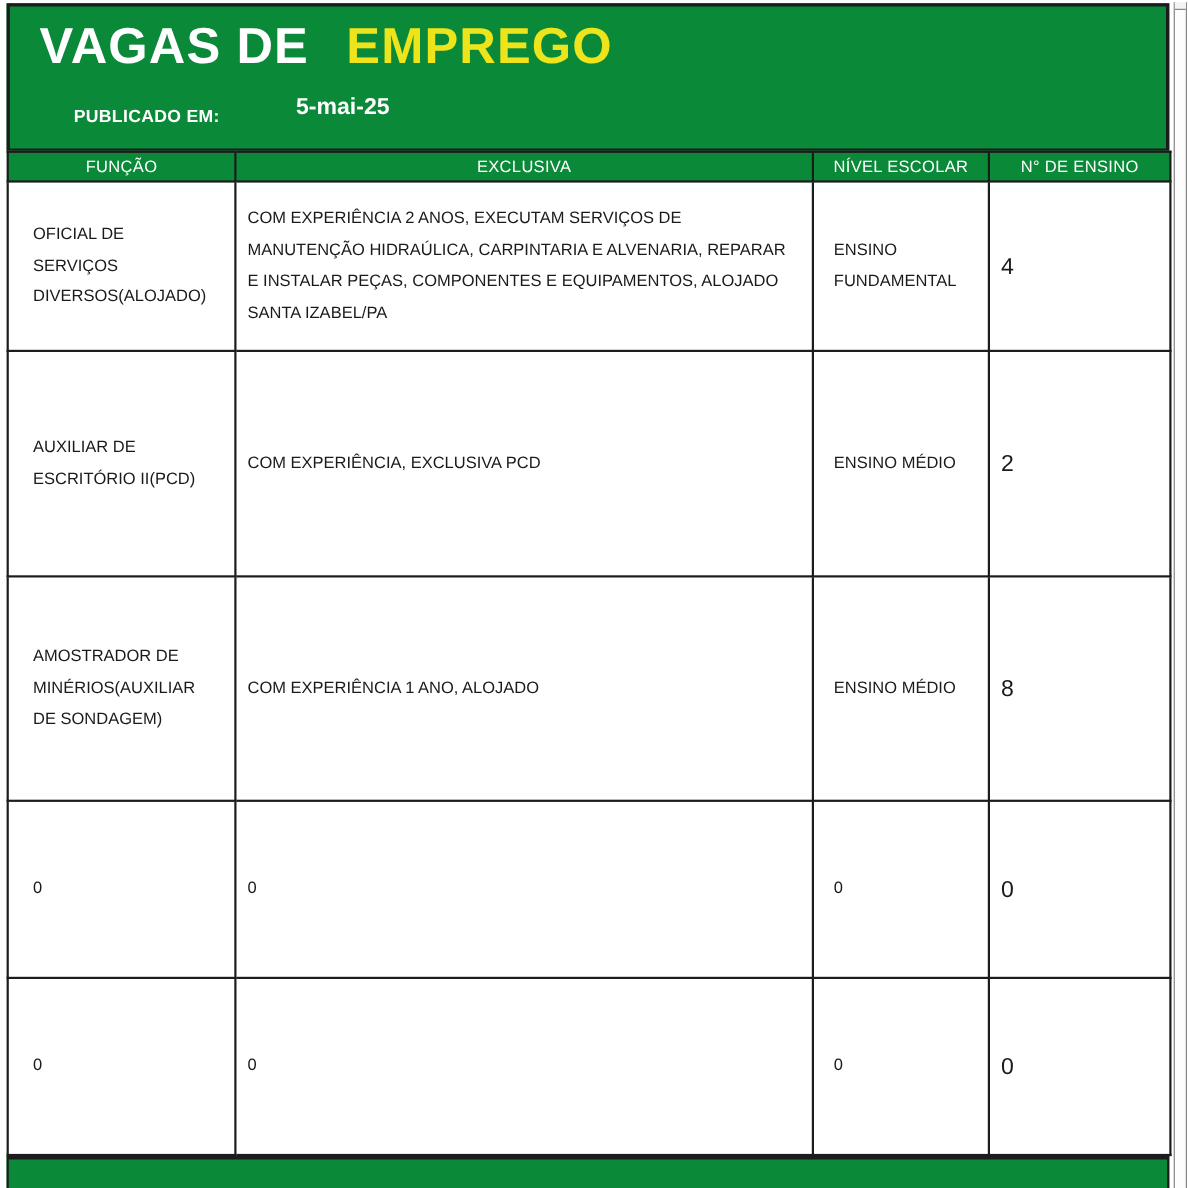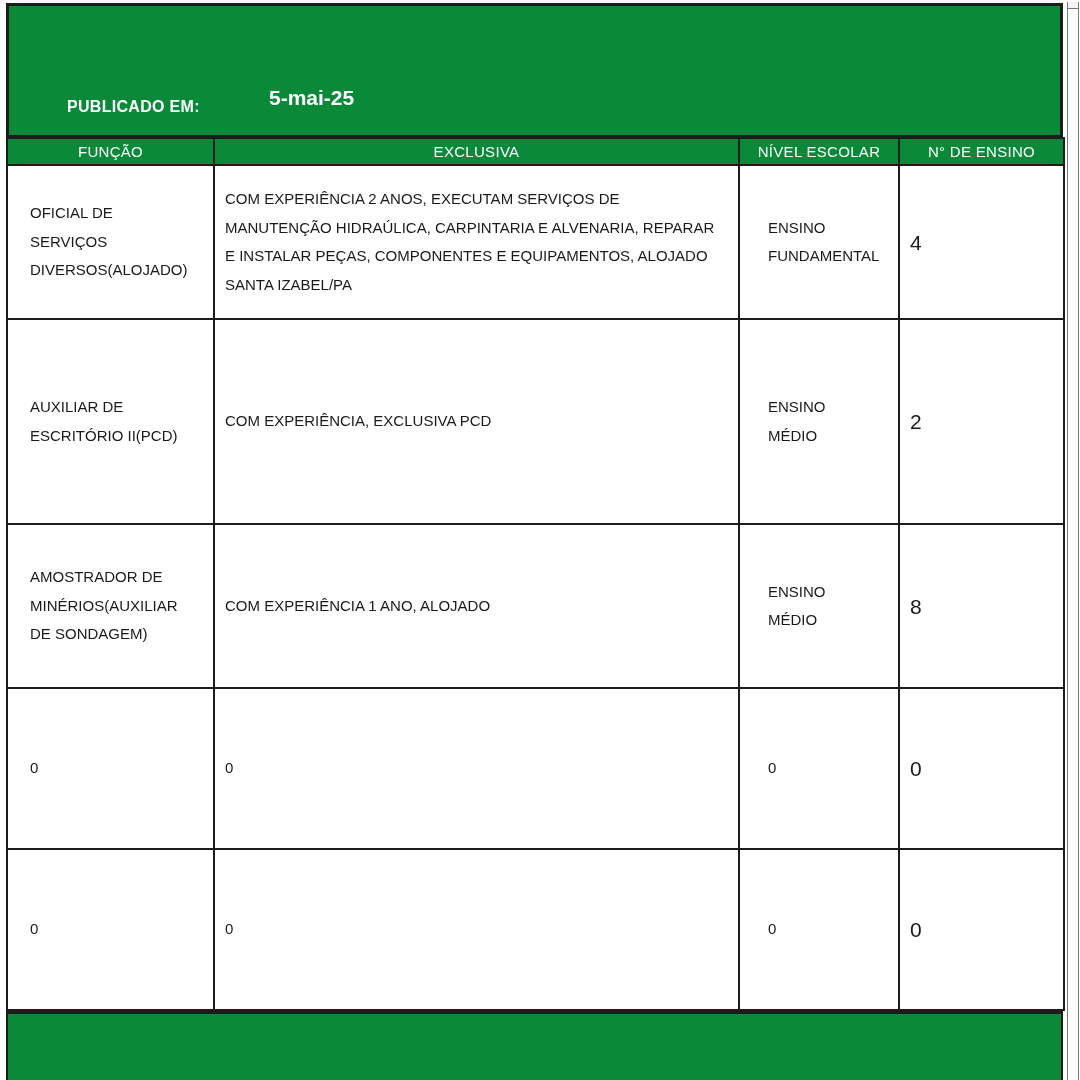--- a/index.html
+++ b/index.html
@@ -44,25 +44,25 @@
   }
   .jobs-table thead tr { height:27px; }
   .jobs-table thead th {
     background:var(--green); color:#ffffff;
     font-size:15px; font-weight:400; letter-spacing:0.3px;
   }
   .jobs-table td {
     color:#1a1a1a; font-size:15px; line-height:1.9; padding:0 10px;
   }
   .jobs-table td.col-funcao { padding:0 22px; }
-  .jobs-table td.col-nivel  { padding:0 28px; }
+  .jobs-table td.col-nivel  { padding:0 18px; }
   .jobs-table td.num { font-size:21px; line-height:1; }
   .jobs-table tbody tr:nth-child(1) { height:154px; }
   .jobs-table tbody tr:nth-child(2) { height:205px; }
-  .jobs-table tbody tr:nth-child(3) { height:164px;margin-left:12px; }
+  .jobs-table tbody tr:nth-child(3) { height:204px;margin-left:12px; }
   .jobs-table tbody tr:nth-child(4) { height:161px; }
   .jobs-table tbody tr:nth-child(5) { height:161px; }
 
   
   .footer-band {
     height:104px; background:var(--green);
     border:2px solid var(--border); border-top-width:3px;
   }
 
   
@@ -74,20 +74,23 @@
   .scrollbar-cap {
     height:7px; border-bottom:1px solid #7a7a7a; background:#f4f4f4;
   }
 </style>
 </head>
 <body>
 
 <div class="sheet">
 
   <header class="title-block">
+    <div class="title-line">
+      <span class="title-white">VAGAS DE</span><span class="title-yellow">EMPREGO</span>
+    </div>
     <span class="pub-label">PUBLICADO EM:</span>
     <span class="pub-date">5-mai-25</span>
   </header>
 
   <table class="jobs-table">
     <colgroup>
       <col style="width:207px">
       <col style="width:525px">
       <col style="width:160px">
       <col style="width:165px">

